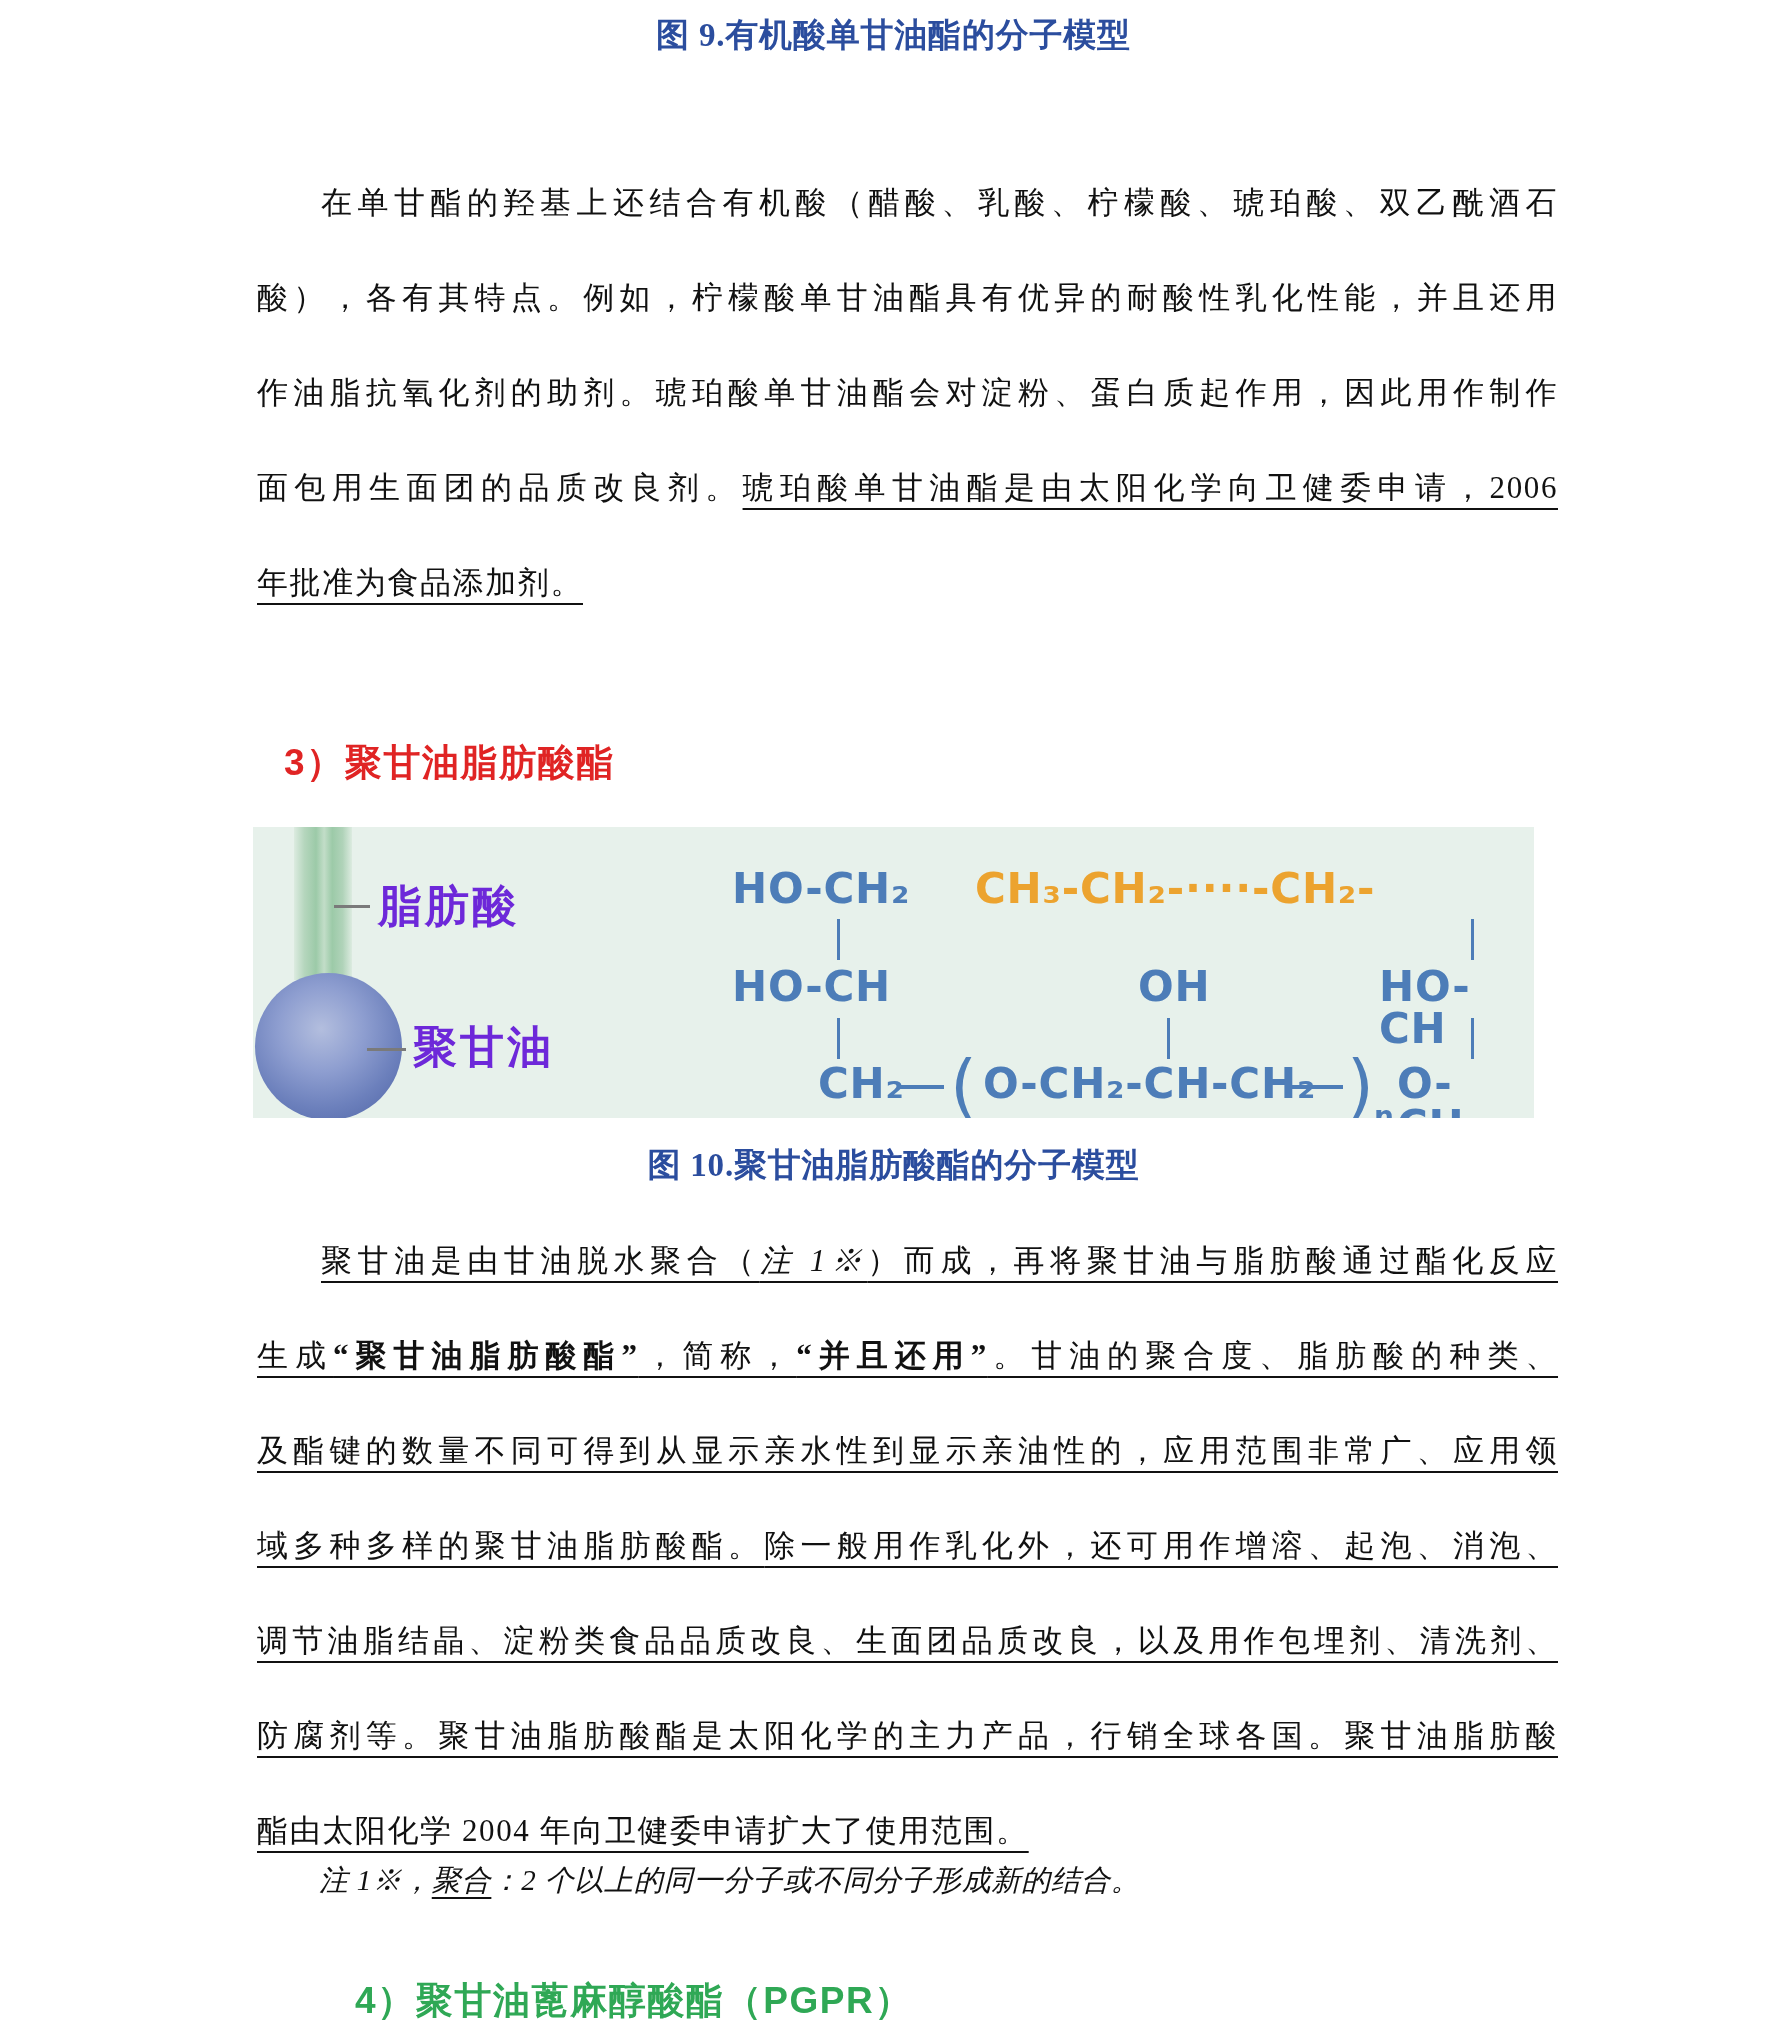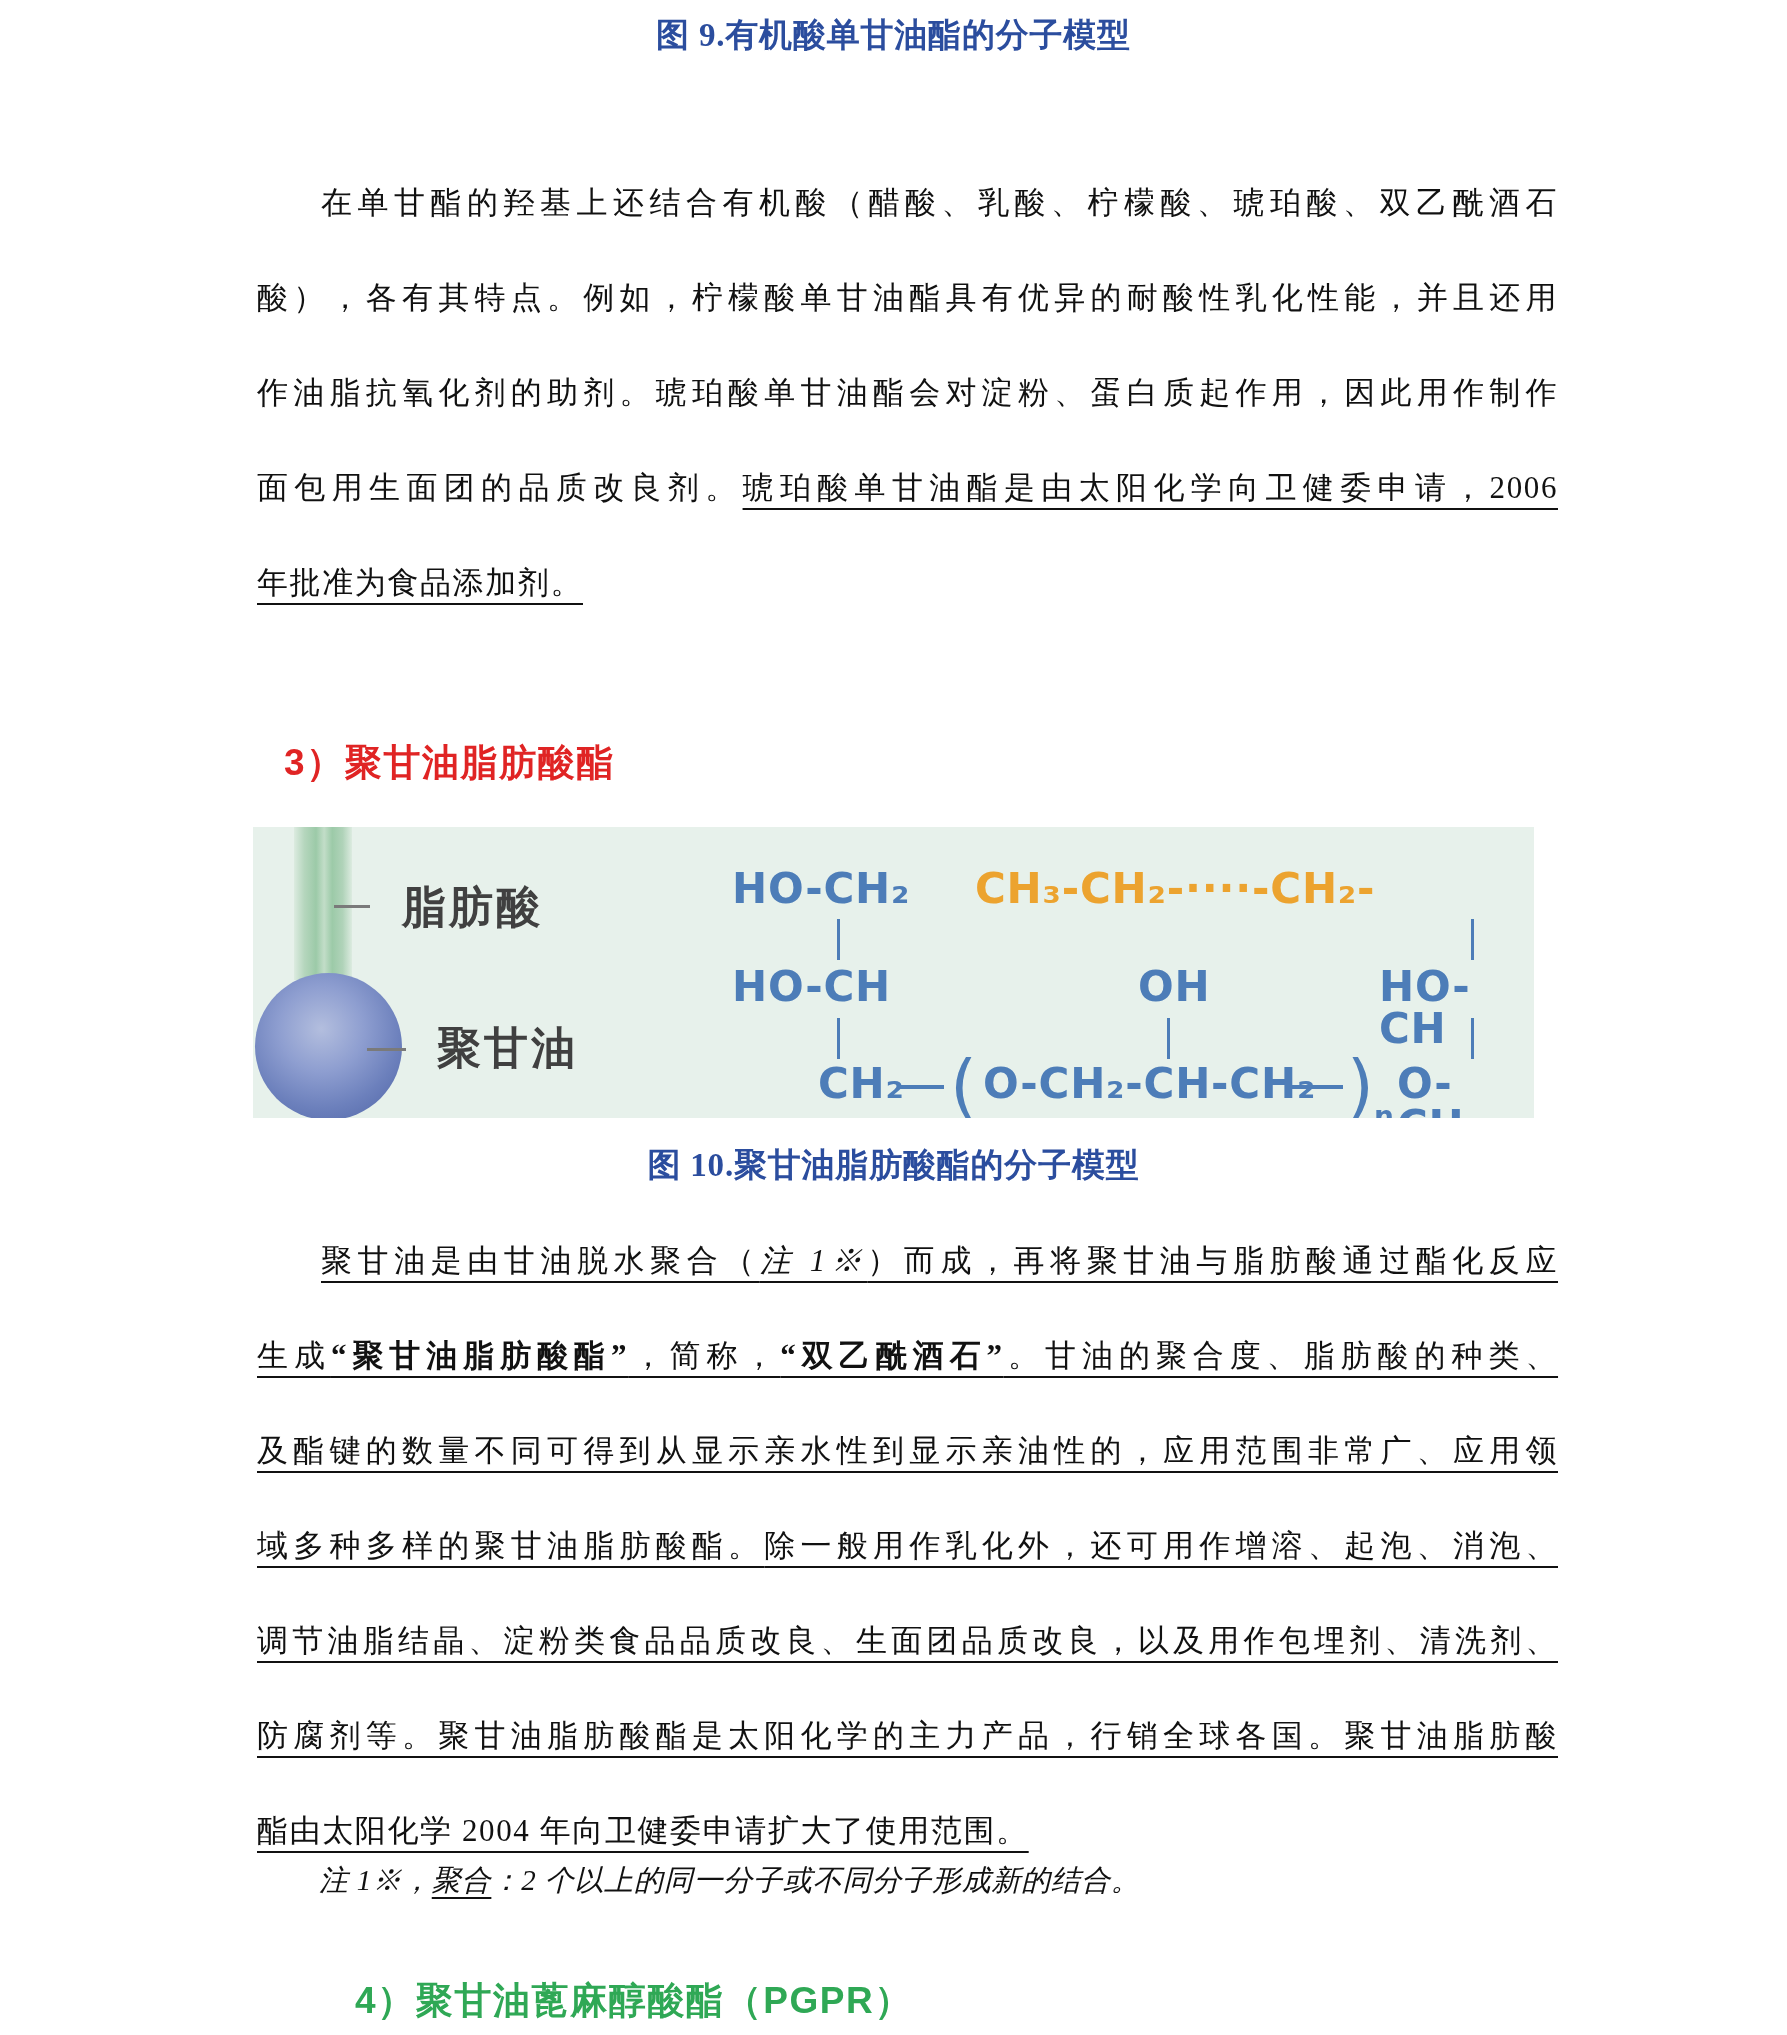--- a/index.html
+++ b/index.html
@@ -87,27 +87,26 @@
     border-radius:50%;
     background:radial-gradient(circle at 45% 38%, #b3bede 0%, #8e9ed0 35%, #6c80bc 65%, #5a6fae 85%, #51659f 100%);
   }
   .pointer-dash{
     position:absolute;
     height:3.1px;
     background:#7a7a7a;
   }
   .fig-label{
     position:absolute;
-    font-family:Liberation Sans, sans-serif;
+    font-family:Liberation Serif, serif;
     font-weight:900;
     font-size:44px;
-    color:#404040;
+    color:#6d28d9;
     letter-spacing:3.1px;
     line-height:1;
-    margin-left:24px;
   }
   .fseg{
     position:absolute;
     font-family:"DejaVu Sans","Liberation Sans",sans-serif;
     font-weight:bold;
     font-size:42px;
     line-height:1;
     letter-spacing:0.8px;
     color:#4d7db8;
   }
@@ -170,21 +169,21 @@
     <div class="vbond" style="left:584px; top:191px;"></div>
     <div class="vbond" style="left:914px; top:191px;"></div>
     <div class="vbond" style="left:1218px; top:92px;"></div>
     <div class="vbond" style="left:1218px; top:191px;"></div>
   </div>
 
   <div id="caption-fig10" class="fig-caption">图 10.聚甘油脂肪酸酯的分子模型</div>
 
   <div id="paragraph-2" class="para">
       <div class="tline indent"><span class="u">聚甘油是由甘油脱水聚合（</span><span class="u i">注 1※</span><span class="u">）而成，再将聚甘油与脂肪酸通过酯化反应</span></div>
-      <div class="tline"><span class="u">生成</span><span class="u b">“聚甘油脂肪酸酯”</span><span class="u">，简称，</span><span class="u b">“双乙酰酒石”</span><span class="u">。甘油的聚合度、脂肪酸的种类、</span></div>
+      <div class="tline"><span class="u">生成</span><span class="u b">“聚甘油脂肪酸酯”</span><span class="u">，简称，</span><span class="u b">“并且还用”</span><span class="u">。甘油的聚合度、脂肪酸的种类、</span></div>
       <div class="tline"><span class="u">及酯键的数量不同可得到从显示亲水性到显示亲油性的，应用范围非常广、应用领</span></div>
       <div class="tline"><span class="u">域多种多样的聚甘油脂肪酸酯。</span><span class="u">除一般用作乳化外，还可用作增溶、起泡、消泡、</span></div>
       <div class="tline"><span class="u">调节油脂结晶、淀粉类食品品质改良、生面团品质改良，以及用作包埋剂、清洗剂、</span></div>
       <div class="tline"><span class="u">防腐剂等。聚甘油脂肪酸酯是太阳化学的主力产品，行销全球各国。聚甘油脂肪酸</span></div>
       <div class="tline last"><span class="u">酯由太阳化学 2004 年向卫健委申请扩大了使用范围。</span></div>
     </div>
 
   <div id="note-line">
       <div class="tline last"><span class="i">注 1※，</span><span class="u i">聚合</span><span class="i">：2 个以上的同一分子或不同分子形成新的结合。</span></div>
     </div>

